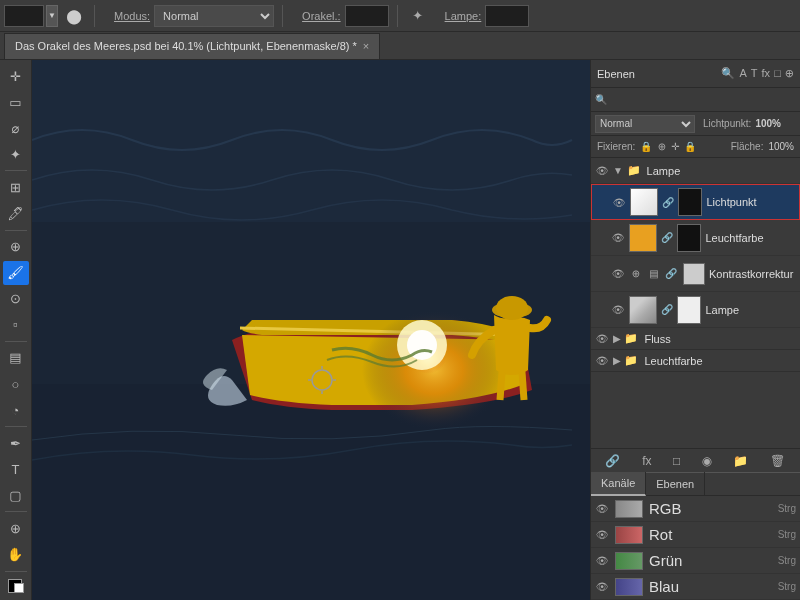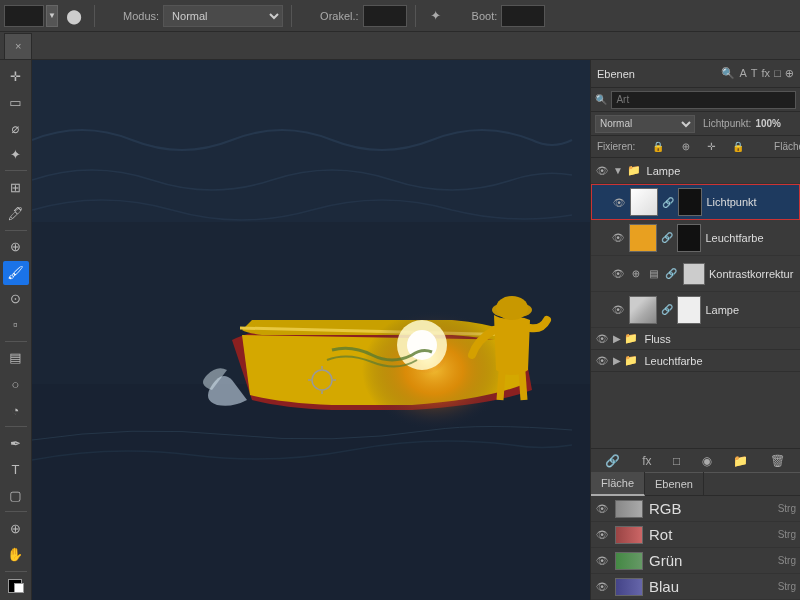--- a/index.html
+++ b/index.html
@@ -52,21 +52,22 @@
     .brush-icon {
       width: 24px;
       height: 24px;
       display: flex;
       align-items: center;
       justify-content: center;
       font-size: 14px;
     }
     .toolbar-label {
       color: #aaa;
-      margin-left: 20px;
+      margin-left: 11px;
+      text-decoration: underline;
     }
     .toolbar-select {
       height: 22px;
       background: #4a4a4a;
       border: 1px solid #555;
       color: #ccc;
       font-size: 11px;
       padding: 0 4px;
       cursor: pointer;
     }
@@ -259,21 +260,21 @@
     }
 
     
     #fixieren-row {
       height: 22px;
       background: #3a3a3a;
       border-bottom: 1px solid #2a2a2a;
       display: flex;
       align-items: center;
       padding: 0 6px;
-      gap: 17px;
+      gap: 5px;
     }
     .fixieren-label {
       color: #aaa;
       font-size: 10px;
     }
     .fix-icon {
       font-size: 10px;
       color: #aaa;
       cursor: pointer;
     }
@@ -441,26 +442,27 @@
   <div class="separator"></div>
   <span class="toolbar-label">Modus:</span>
   <select class="toolbar-select toolbar-select-wide">
     <option>Normal</option>
   </select>
   <div class="separator"></div>
   <span class="toolbar-label">Orakel.:</span>
   <input class="percent-input" type="text" style="">
   <div class="separator"></div>
   <button class="toolbar-icon-btn">✦</button>
-  <span class="toolbar-label">Boot:</span>
+  <span class="toolbar-label">Lampe:</span>
   <input class="percent-input" type="text" style="">
 </div>
 
 <div id="tab-bar">
   <div class="doc-tab">
+    <span>Das Orakel des Meeres.psd bei 40.1% (Lichtpunkt, Ebenenmaske/8) *</span>
     <span class="close-x">×</span>
   </div>
 </div>
 
 <div id="main-area">
 
   <div id="left-toolbar">
     <button class="tool-btn">✛</button>
     <button class="tool-btn">▭</button>
     <button class="tool-btn">⌀</button>
@@ -571,21 +573,20 @@
         <span class="panel-icon">A</span>
         <span class="panel-icon">T</span>
         <span class="panel-icon">fx</span>
         <span class="panel-icon">□</span>
         <span class="panel-icon">⊕</span>
       </div>
     </div>
 
     <div id="layers-search">
       <span style="font-size:10px;color:#aaa;">🔍</span>
-      <input class="search-input" type="text" placeholder="Art" style="">
     </div>
 
     <div id="blend-row">
       <select class="blend-select">
         <option>Normal</option>
       </select>
       <span class="opacity-label">Lichtpunkt:</span>
       <span class="opacity-value">100%</span>
     </div>
 
@@ -659,21 +660,21 @@
     <div id="panel-bottom-icons">
       <span class="bottom-icon">🔗</span>
       <span class="bottom-icon">fx</span>
       <span class="bottom-icon">□</span>
       <span class="bottom-icon">◉</span>
       <span class="bottom-icon">📁</span>
       <span class="bottom-icon">🗑</span>
     </div>
 
     <div id="channels-tab-bar">
-      <div class="ch-tab active">Fläche</div>
+      <div class="ch-tab active">Kanäle</div>
       <div class="ch-tab">Ebenen</div>
     </div>
 
     <div id="channels-list">
       <div class="channel-item">
         <span class="vis-icon">👁</span>
         <div class="channel-thumb" style="background:linear-gradient(to right,#888,#aaa);"></div>
         <span class="channel-name">RGB</span>
         <span class="channel-shortcut">Strg</span>
       </div>

